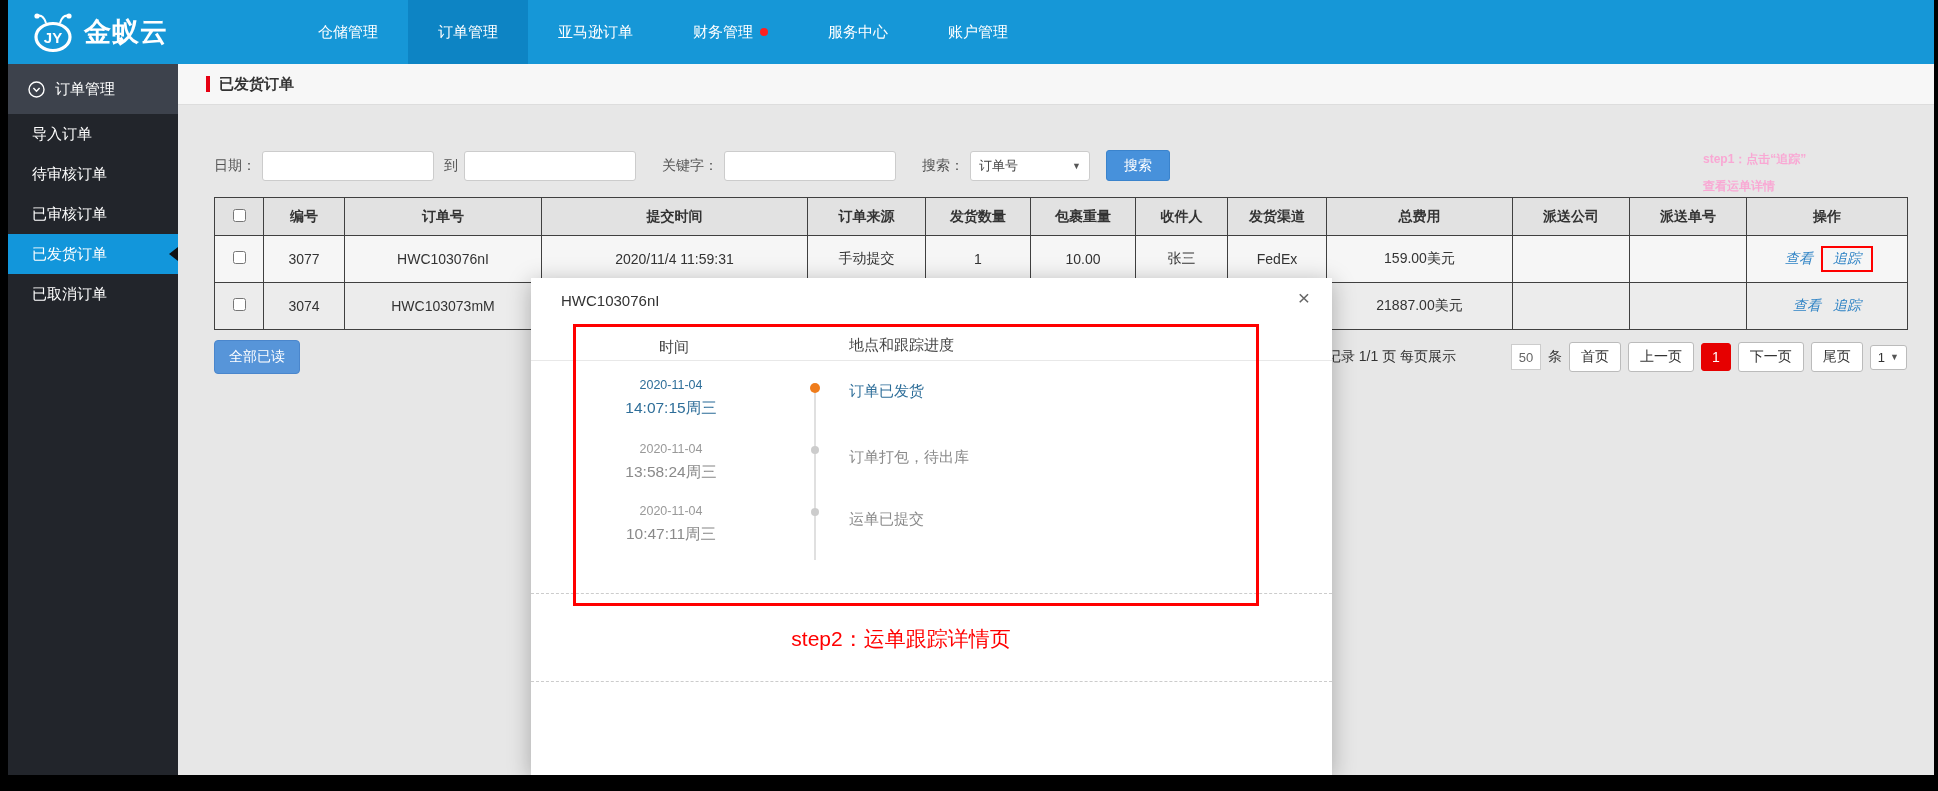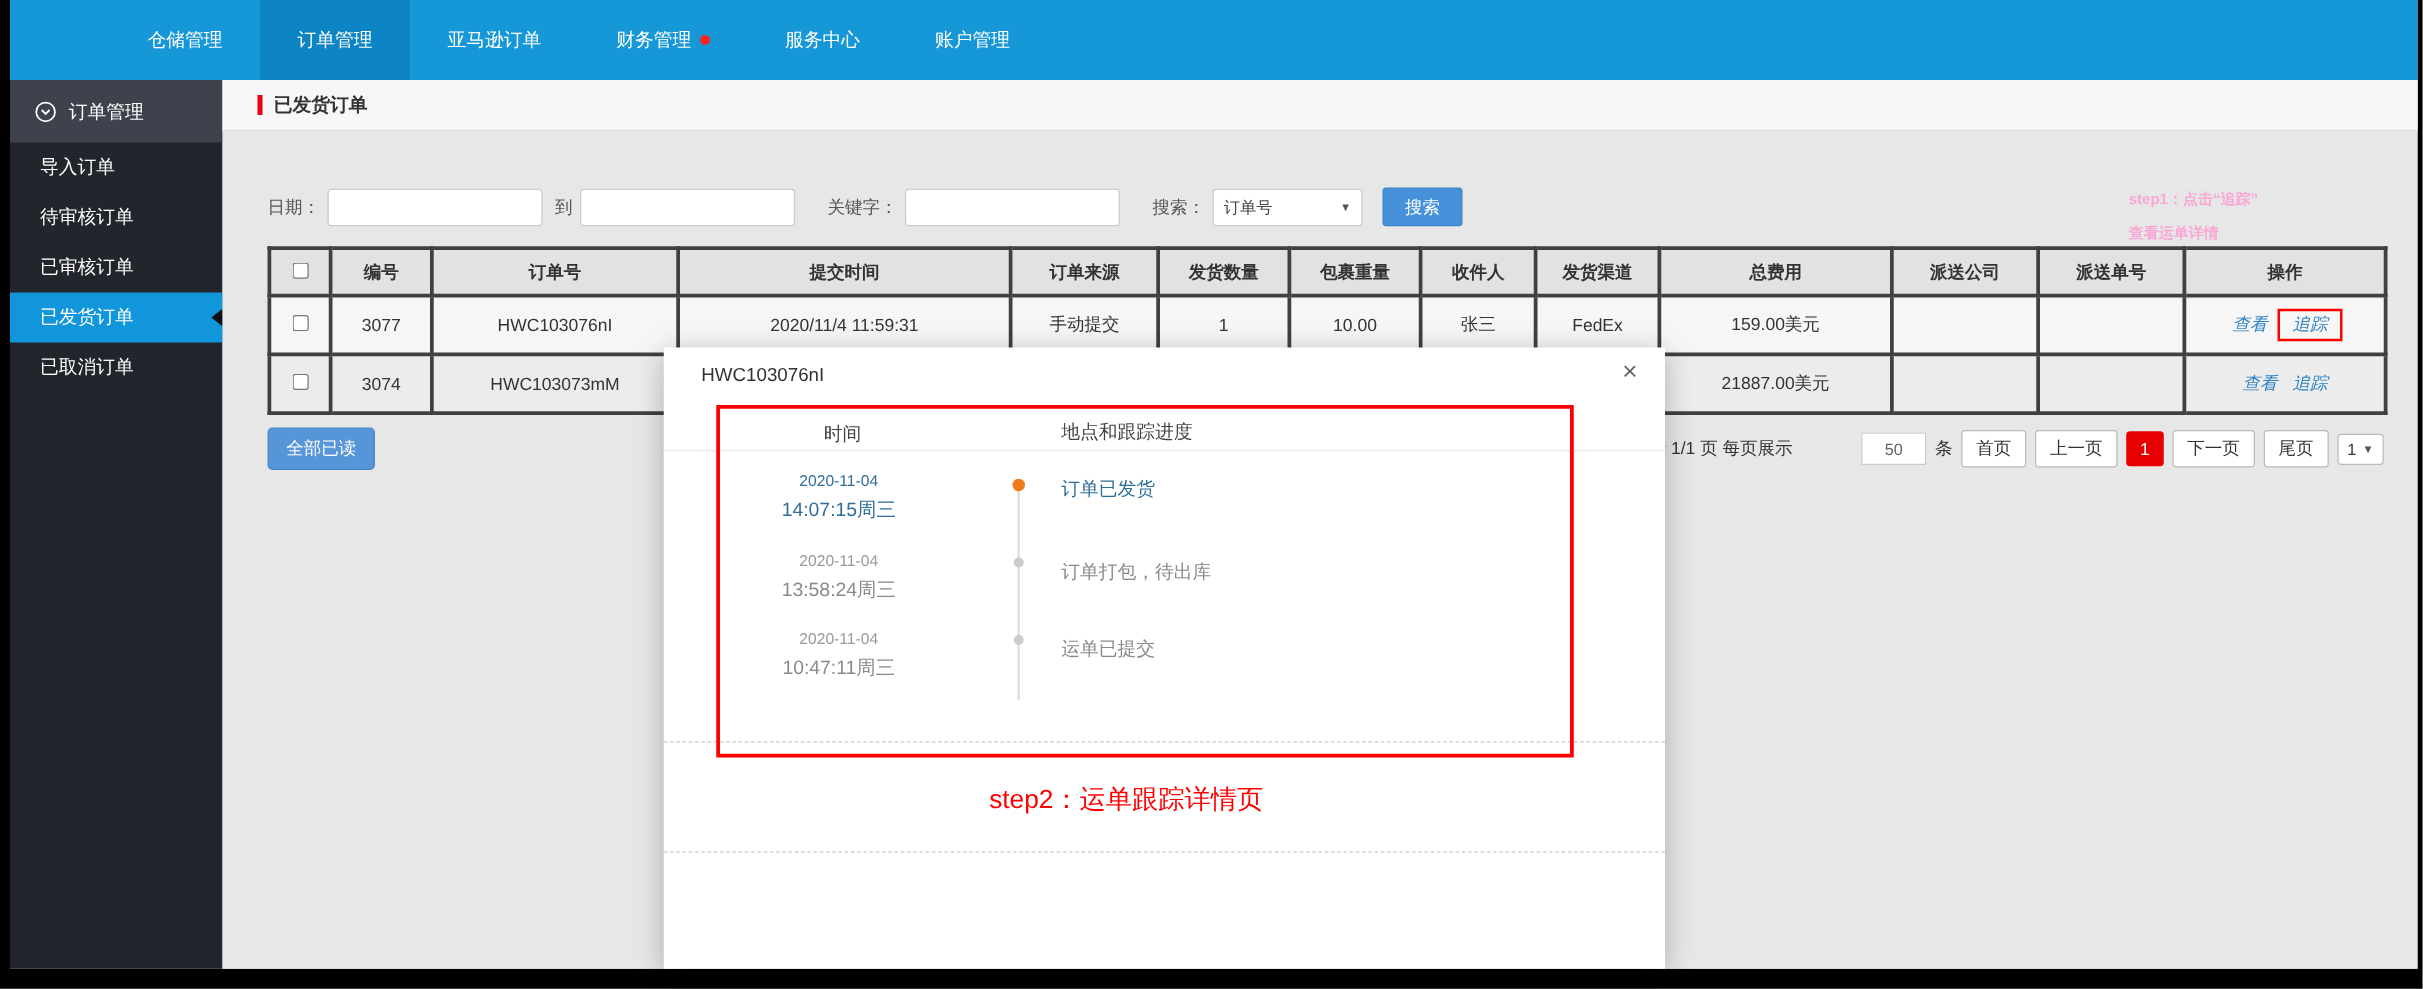--- a/index.html
+++ b/index.html
@@ -39,32 +39,32 @@
   .filter-row { display:flex; align-items:center; margin:45px 0 0 36px; font-size:14px; color:#555; }
   .filter-row .lbl { margin-right:6px; }
   .txt-input { width:172px; height:30px; border:1px solid #ccc; border-radius:3px; background:#fff; padding:0 8px; font-size:13px; }
   .gap-to { margin:0 10px; }
   .gap-big { margin-left:26px; }
   .sel { width:120px; height:30px; border:1px solid #ccc; border-radius:3px; background:#fff; display:flex; align-items:center; justify-content:space-between; padding:0 8px; font-size:13px; color:#444; cursor:pointer; }
   .sel .caret { font-size:9px; color:#555; }
   .btn-search { margin-left:16px; height:31px; padding:0 17px; background:#4791db; border:1px solid #3a83cc; border-radius:3px; color:#fff; font-size:14px; cursor:pointer; }
 
   table.grid { margin:16px 0 0 36px; border-collapse:collapse; table-layout:fixed; width:1693px; background:#f6f6f6; }
-  .grid th, .grid td { border:3px solid #404040; text-align:center; font-size:14px; color:#333; overflow:hidden; white-space:nowrap; }
+  .grid th, .grid td { border:1px solid #404040; text-align:center; font-size:14px; color:#333; overflow:hidden; white-space:nowrap; }
   .grid th { height:38px; background:#e2e2e2; font-weight:bold; }
   .grid td { height:47px; }
   .grid tr.row-even td { background:#ececec; }
   .link { color:#2f83c5; text-decoration:none; cursor:pointer; }
   .op-cell .link { margin:0 4px;font-style:italic; }
   .track-box { border:2px solid #ff0000; padding:2px 6px; display:inline-block; }
 
   .footer-row { display:flex; align-items:center; width:1693px; margin:10px 0 0 36px; }
   .btn-read-all { background:#5795d9; border:1px solid #4a86cc; color:#fff; font-size:14px; padding:7px 14px; border-radius:4px; cursor:pointer; }
   .pagination { margin-left:auto; display:flex; align-items:center; gap:7px; font-size:14px; color:#333; }
-  .pg-input { width:52px; height:26px; border:1px solid #ccc; background:#fff; text-align:center; font-size:13px; color:#666;margin-left:48px; }
+  .pg-input { width:30px; height:26px; border:1px solid #ccc; background:#fff; text-align:center; font-size:13px; color:#666;margin-left:48px; }
   .pg-btn { border:1px solid #bbb; background:#fff; border-radius:3px; padding:5px 11px; font-size:14px; color:#333; cursor:pointer; }
   .pg-btn.current { background:#e60000; border-color:#e60000; color:#fff; padding:5px 10px; }
   .pg-select { border:1px solid #bbb; background:#fff; border-radius:3px; padding:4px 7px; font-size:13px; color:#333; display:flex; align-items:center; gap:5px; cursor:pointer; }
   .pg-select .caret { font-size:9px; color:#555; }
 
   
   .modal { position:absolute; left:531px; top:278px; width:801px; height:497px; background:#fff; box-shadow:0 4px 22px rgba(0,0,0,.28); z-index:10; }
   .m-title { position:absolute; left:30px; top:14px; font-size:15px; color:#333; }
   .m-close { position:absolute; right:22px; top:9px; font-size:21px; color:#666; cursor:pointer; line-height:1; }
   .m-redbox { position:absolute; left:42px; top:46px; width:686px; height:282px; border:3px solid #ff0000; z-index:3; pointer-events:none; }
@@ -87,20 +87,31 @@
   .step1 { position:absolute; left:1703px; top:146px; width:232px; color:#f9a8d4; font-size:12px; font-weight:bold; line-height:27px; z-index:20; }
 
   .icon-svg { display:block; }
 </style>
 </head>
 <body>
 
 <div class="app">
 
   <header class="topnav">
+    <div class="logo">
+      <svg class="icon-svg" width="46" height="42" viewBox="0 0 46 42">
+        <path d="M16 12 Q13 3 7 5" stroke="#fff" fill="none" stroke-width="2"></path>
+        <circle cx="7" cy="5" r="2.6" fill="#fff"></circle>
+        <path d="M30 12 Q33 3 39 5" stroke="#fff" fill="none" stroke-width="2"></path>
+        <circle cx="39" cy="5" r="2.6" fill="#fff"></circle>
+        <ellipse cx="23" cy="26" rx="17" ry="13.5" fill="none" stroke="#fff" stroke-width="3.2"></ellipse>
+        <text x="23" y="32" text-anchor="middle" font-size="15" font-weight="bold" fill="#fff">JY</text>
+      </svg>
+      <span class="logo-text">金蚁云</span>
+    </div>
     <nav class="nav-items">
       <div class="nav-item">
           <span>仓储管理</span>
         </div>
       <div class="nav-item active">
           <span>订单管理</span>
         </div>
       <div class="nav-item">
           <span>亚马逊订单</span>
         </div>

